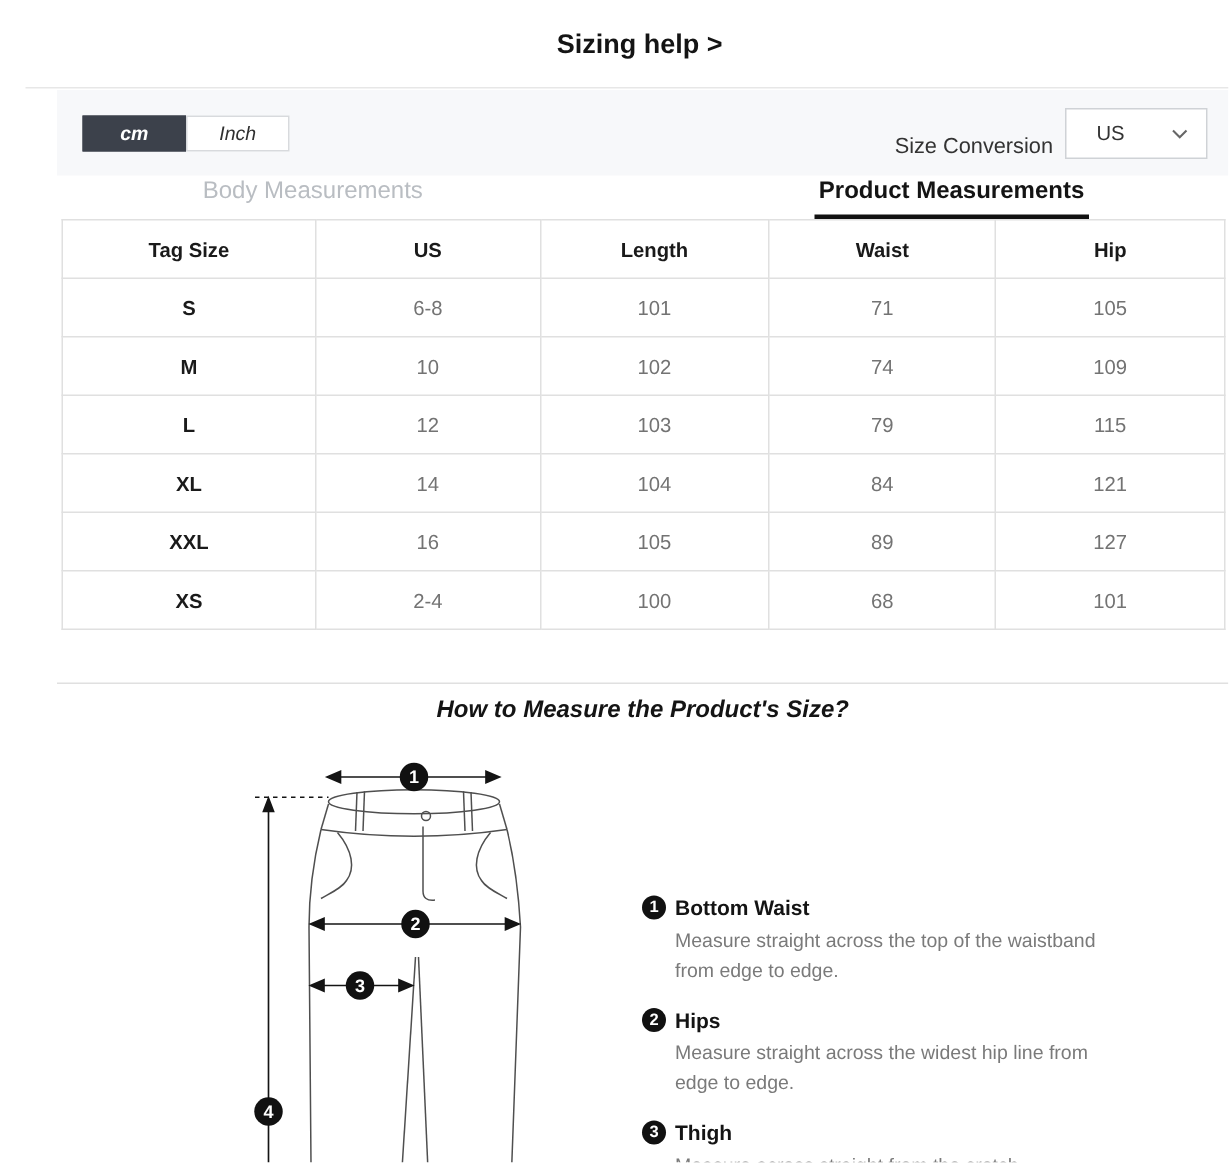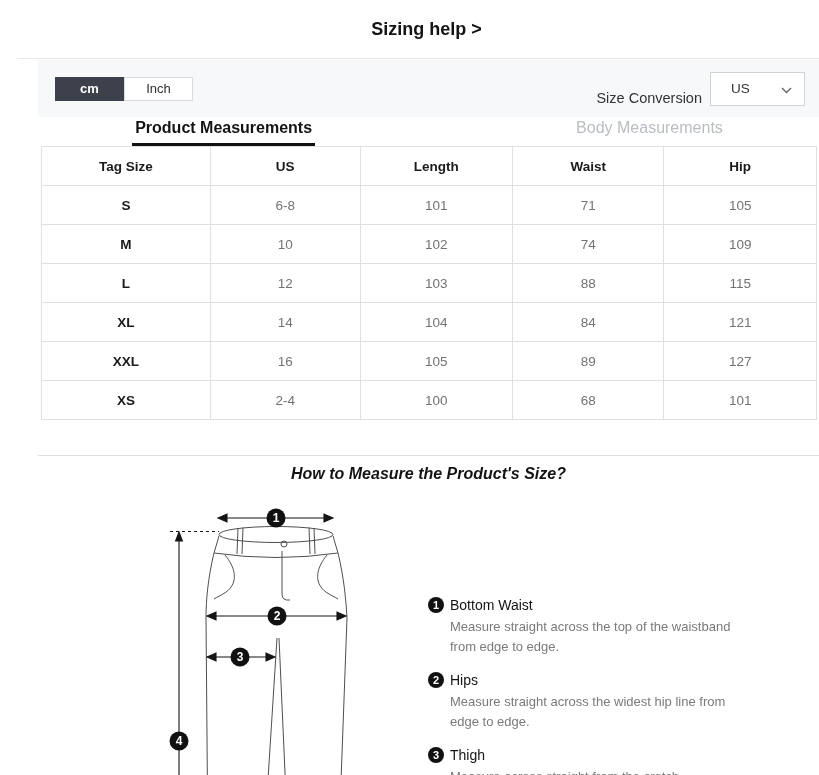--- a/index.html
+++ b/index.html
@@ -19,21 +19,21 @@
 
   
   .controls {
     position:absolute; left:38px; top:60px; width:781px; height:57px;
     background:#f7f8fa; display:flex; align-items:center;
     justify-content:space-between; padding:0 14px 0 17px;
   }
   .unit-toggle { display:flex; }
   .unit-btn {
     width:69px; height:24px; display:flex; align-items:center; justify-content:center;
-    font-size:13px; cursor:pointer; background:#fff; border:1px solid #d8dadd; color:#2f2f2f;
+    font-size:13px; cursor:pointer; background:#fff; border:1px solid #d8dadd; color:#2f2f2f;font-style:italic;
   }
   .unit-btn.active { background:#3c414b; border:1px solid #3c414b; color:#fff; font-weight:bold; }
   .conv { display:flex; align-items:flex-end; }
   .conv-label { font-size:14.5px; color:#333; margin-right:8px; }
   .select-box {
     width:95px; height:34px; background:#fff; border:1px solid #cfd2d6;
     display:flex; align-items:center; justify-content:space-between;
     padding:0 12px 0 20px; cursor:pointer;
   }
   .select-box .val { font-size:13.5px; color:#333; }
@@ -73,21 +73,21 @@
   
   svg.pants { position:absolute; left:150px; top:495px; }
 
   .legend { position:absolute; left:428px; top:596px; width:312px; }
   .legend-item { position:relative; padding-left:22px; margin-bottom:15px; }
   .legend-num {
     position:absolute; left:0; top:1px; width:16px; height:16px; border-radius:50%;
     background:#111; color:#fff; font-size:11px; font-weight:bold;
     text-align:center; line-height:16px;
   }
-  .legend-title { font-size:14px; font-weight:normal; color:#141414; line-height:18px; }
+  .legend-title { font-size:14px; font-weight:bold; color:#141414; line-height:18px; }
   .legend-desc { font-size:13px; color:#7a7a7a; line-height:19.5px; margin-top:3px; width:290px; }
 </style>
 </head>
 <body>
 
 <div class="page">
 
   <div class="titlebar">
     <div class="title">Sizing help &gt;</div>
   </div>
@@ -104,22 +104,22 @@
         <span>
           <svg width="11" height="7" viewBox="0 0 11 7">
               <polyline points="1,1 5.5,5.5 10,1" fill="none" stroke="#666" stroke-width="1.4"></polyline>
             </svg>
         </span>
       </div>
     </div>
   </div>
 
   <div class="tabs">
+    <div class="tab inactive">Body Measurements</div>
     <div class="tab active">Product Measurements</div>
-    <div class="tab inactive">Body Measurements</div>
   </div>
 
   <table class="size-table">
     <colgroup>
         <col style="width:21.8%">
         <col style="width:19.3%">
         <col style="width:19.7%">
         <col style="width:19.5%">
         <col style="width:19.7%">
       </colgroup>
@@ -144,21 +144,21 @@
         <td class="tag">M</td>
         <td class="val">10</td>
         <td class="val">102</td>
         <td class="val">74</td>
         <td class="val">109</td>
       </tr>
       <tr>
         <td class="tag">L</td>
         <td class="val">12</td>
         <td class="val">103</td>
-        <td class="val">88</td>
+        <td class="val">79</td>
         <td class="val">115</td>
       </tr>
       <tr>
         <td class="tag">XL</td>
         <td class="val">14</td>
         <td class="val">104</td>
         <td class="val">84</td>
         <td class="val">121</td>
       </tr>
       <tr>

